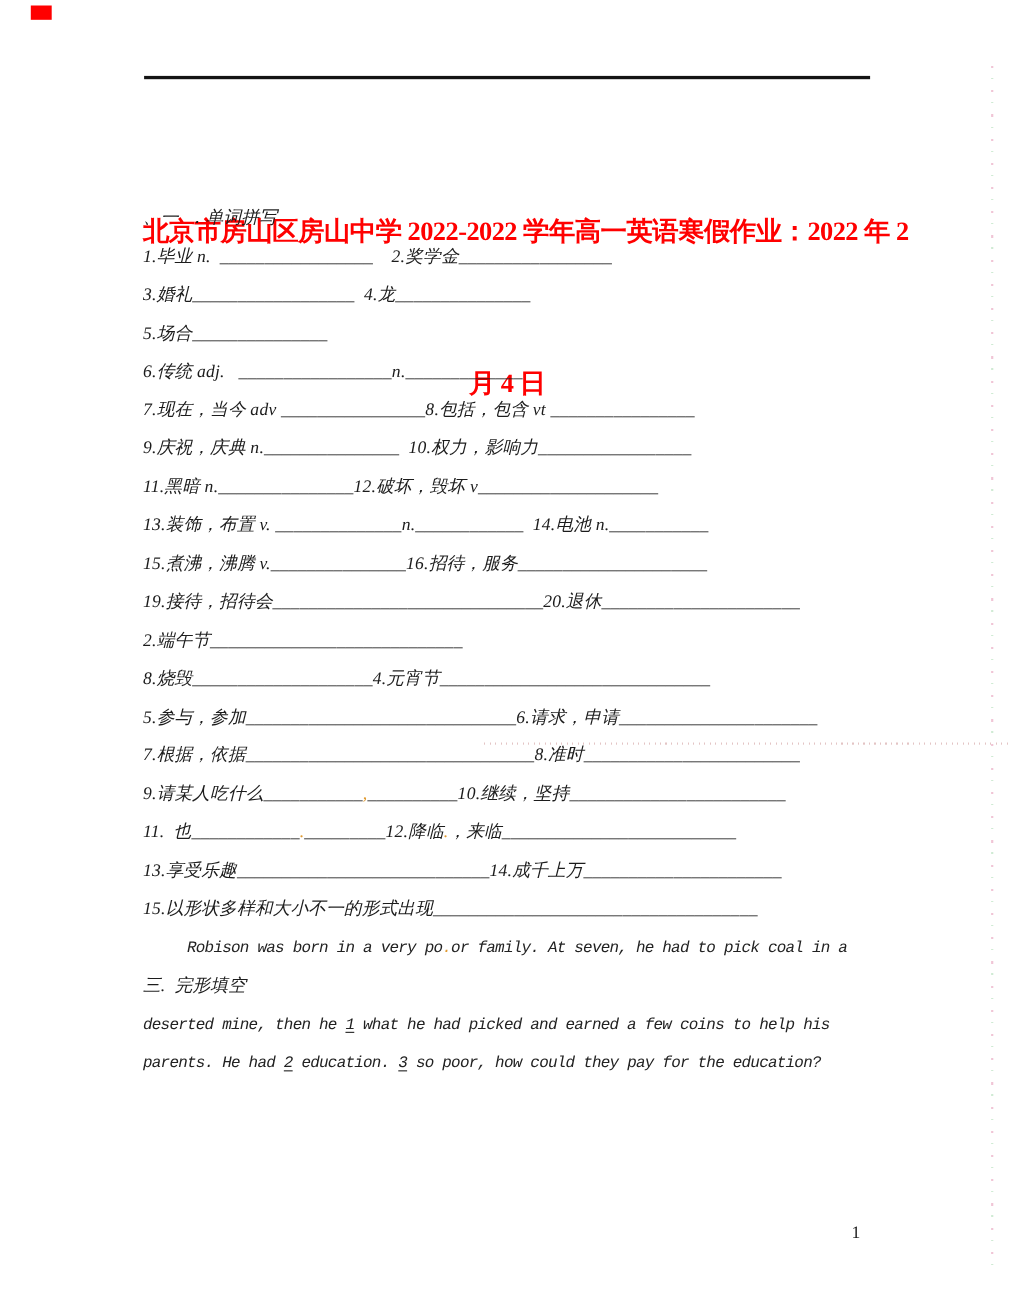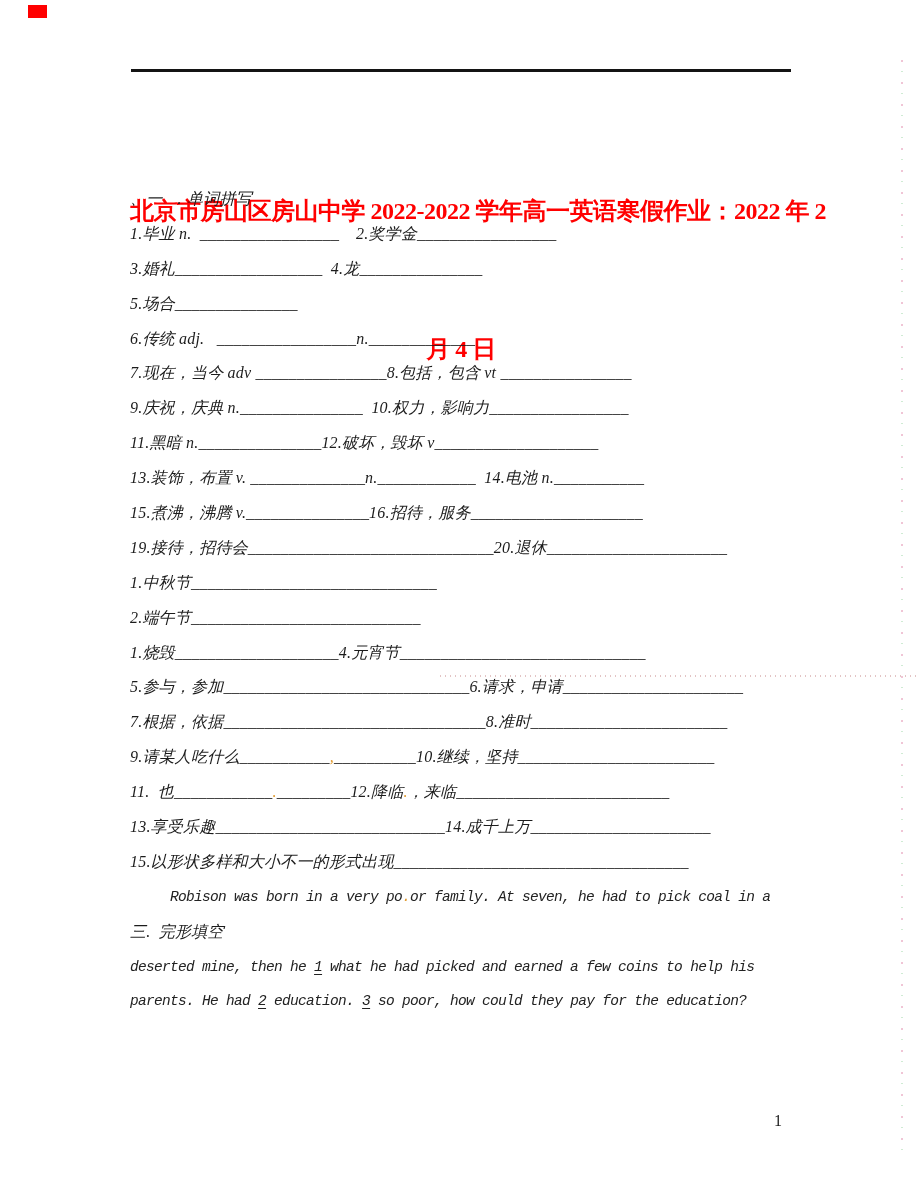--- a/index.html
+++ b/index.html
@@ -77,23 +77,22 @@
       <div class="row item"><span>1.毕业 n.  _________________    2.奖学金_________________</span></div>
       <div class="row item"><span>3.婚礼__________________  4.龙_______________</span></div>
       <div class="row item"><span>5.场合_______________</span></div>
       <div class="row item"><span>6.传统 adj.   _________________n._____________</span></div>
       <div class="row item"><span>7.现在，当今 adv ________________8.包括，包含 vt ________________</span></div>
       <div class="row item"><span>9.庆祝，庆典 n._______________  10.权力，影响力_________________</span></div>
       <div class="row item"><span>11.黑暗 n._______________12.破坏，毁坏 v____________________</span></div>
       <div class="row item"><span>13.装饰，布置 v. ______________n.____________  14.电池 n.___________</span></div>
       <div class="row item"><span>15.煮沸，沸腾 v._______________16.招待，服务_____________________</span></div>
       <div class="row item"><span>19.接待，招待会______________________________20.退休______________________</span></div>
-      <div class="row item"><span>1.中秋节______________________________</span></div>
       <div class="row item"><span>2.端午节____________________________</span></div>
-      <div class="row item"><span>1.烧毁____________________4.元宵节______________________________</span></div>
+      <div class="row item"><span>8.烧毁____________________4.元宵节______________________________</span></div>
       <div class="row item"><span>5.参与，参加______________________________6.请求，申请______________________</span></div>
       <div class="row item"><span>7.根据，依据________________________________8.准时________________________</span></div>
       <div class="row item"><span>9.请某人吃什么___________</span><span class="orange">,</span><span>__________10.继续，坚持________________________</span></div>
       <div class="row item"><span>11.  也____________</span><span class="orange">.</span><span>_________12.降临</span><span class="orange">.</span><span>，来临__________________________</span></div>
       <div class="row item"><span>13.享受乐趣____________________________14.成千上万______________________</span></div>
       <div class="row item"><span>15.以形状多样和大小不一的形式出现____________________________________</span></div>
       <div class="row para"><span>     Robison was born in a very po</span><span class="orange">.</span><span>or family. At seven, he had to pick coal in a</span></div>
       <div class="row heading"><span>三.  完形填空</span></div>
       <div class="row para"><span>deserted mine, then he </span><span class="underline">1</span><span> what he had picked and earned a few coins to help his</span></div>
       <div class="row para"><span>parents. He had </span><span class="underline">2</span><span> education. </span><span class="underline">3</span><span> so poor, how could they pay for the education?</span></div>

